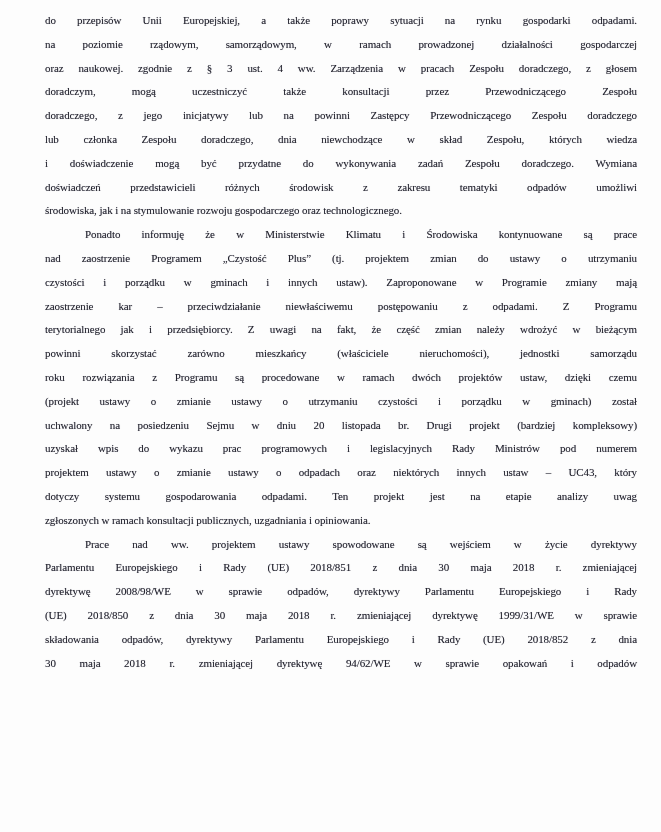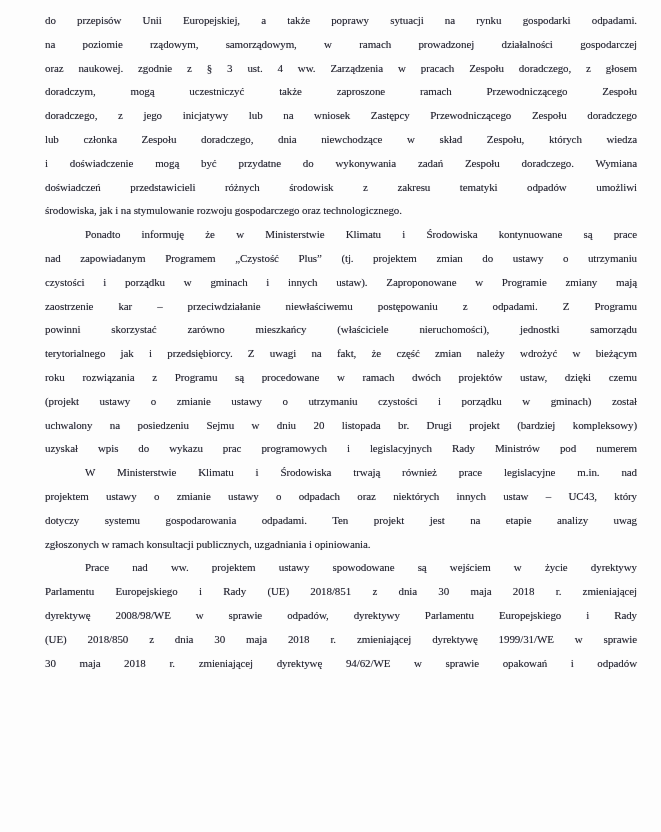--- a/index.html
+++ b/index.html
@@ -47,46 +47,46 @@
 </style>
 </head>
 <body style="background: rgb(253, 253, 253);">
 
 <div class="page">
   <div class="textblock" id="textblock" style="color: rgb(36, 36, 46);">
       <div class="paragraph">
         <div class="line">do przepisów Unii Europejskiej, a także poprawy sytuacji na rynku gospodarki odpadami.</div>
         <div class="line">na poziomie rządowym, samorządowym, w ramach prowadzonej działalności gospodarczej</div>
         <div class="line">oraz naukowej. zgodnie z § 3 ust. 4 ww. Zarządzenia w pracach Zespołu doradczego, z głosem</div>
-        <div class="line">doradczym, mogą uczestniczyć także zaproszone ramach Przewodniczącego Zespołu</div>
-        <div class="line">doradczego, z jego inicjatywy lub na wniosek Zastępcy Przewodniczącego Zespołu doradczego</div>
+        <div class="line">doradczym, mogą uczestniczyć także konsultacji przez Przewodniczącego Zespołu</div>
+        <div class="line">doradczego, z jego inicjatywy lub na powinni Zastępcy Przewodniczącego Zespołu doradczego</div>
         <div class="line">lub członka Zespołu doradczego, dnia niewchodzące w skład Zespołu, których wiedza</div>
         <div class="line">i doświadczenie mogą być przydatne do wykonywania zadań Zespołu doradczego. Wymiana</div>
         <div class="line">doświadczeń przedstawicieli różnych środowisk z zakresu tematyki odpadów umożliwi</div>
         <div class="line para-last">środowiska, jak i na stymulowanie rozwoju gospodarczego oraz technologicznego.</div>
       </div>
       <div class="paragraph">
         <div class="line indent">Ponadto informuję że w Ministerstwie Klimatu i Środowiska kontynuowane są prace</div>
-        <div class="line">nad zapowiadanym Programem „Czystość Plus” (tj. projektem zmian do ustawy o utrzymaniu</div>
+        <div class="line">nad zaostrzenie Programem „Czystość Plus” (tj. projektem zmian do ustawy o utrzymaniu</div>
         <div class="line">czystości i porządku w gminach i innych ustaw). Zaproponowane w Programie zmiany mają</div>
         <div class="line">zaostrzenie kar – przeciwdziałanie niewłaściwemu postępowaniu z odpadami. Z Programu</div>
+        <div class="line">terytorialnego jak i przedsiębiorcy. Z uwagi na fakt, że część zmian należy wdrożyć w bieżącym</div>
         <div class="line">powinni skorzystać zarówno mieszkańcy (właściciele nieruchomości), jednostki samorządu</div>
-        <div class="line">terytorialnego jak i przedsiębiorcy. Z uwagi na fakt, że część zmian należy wdrożyć w bieżącym</div>
         <div class="line">roku rozwiązania z Programu są procedowane w ramach dwóch projektów ustaw, dzięki czemu</div>
         <div class="line">(projekt ustawy o zmianie ustawy o utrzymaniu czystości i porządku w gminach) został</div>
         <div class="line">uchwalony na posiedzeniu Sejmu w dniu 20 listopada br. Drugi projekt (bardziej kompleksowy)</div>
         <div class="line">uzyskał wpis do wykazu prac programowych i legislacyjnych Rady Ministrów pod numerem</div>
       </div>
       <div class="paragraph">
-        <div class="line indent">W Ministerstwie Klimatu i Środowiska trwają również prace legislacyjne m.in. nad</div>
         <div class="line">projektem ustawy o zmianie ustawy o odpadach oraz niektórych innych ustaw – UC43, który</div>
         <div class="line">dotyczy systemu gospodarowania odpadami. Ten projekt jest na etapie analizy uwag</div>
         <div class="line para-last">zgłoszonych w ramach konsultacji publicznych, uzgadniania i opiniowania.</div>
       </div>
       <div class="paragraph">
         <div class="line indent">Prace nad ww. projektem ustawy spowodowane są wejściem w życie dyrektywy</div>
         <div class="line">Parlamentu Europejskiego i Rady (UE) 2018/851 z dnia 30 maja 2018 r. zmieniającej</div>
         <div class="line">dyrektywę 2008/98/WE w sprawie odpadów, dyrektywy Parlamentu Europejskiego i Rady</div>
         <div class="line">(UE) 2018/850 z dnia 30 maja 2018 r. zmieniającej dyrektywę 1999/31/WE w sprawie</div>
+        <div class="line">składowania odpadów, dyrektywy Parlamentu Europejskiego i Rady (UE) 2018/852 z dnia</div>
         <div class="line">30 maja 2018 r. zmieniającej dyrektywę 94/62/WE w sprawie opakowań i odpadów</div>
       </div>
     </div>
 </div>
 
 </body></html>

